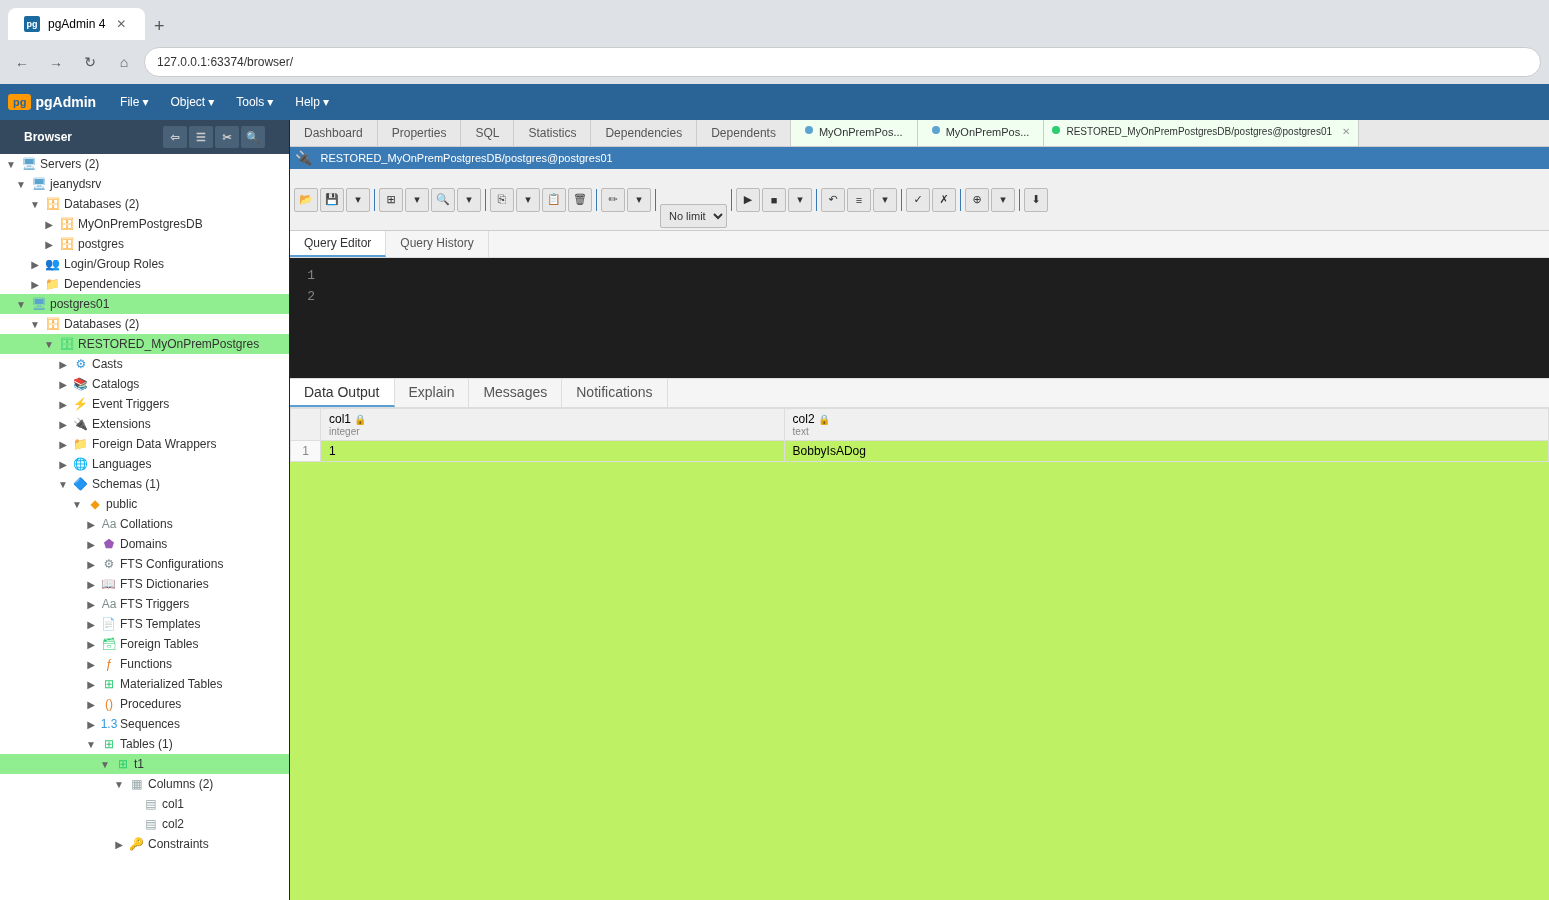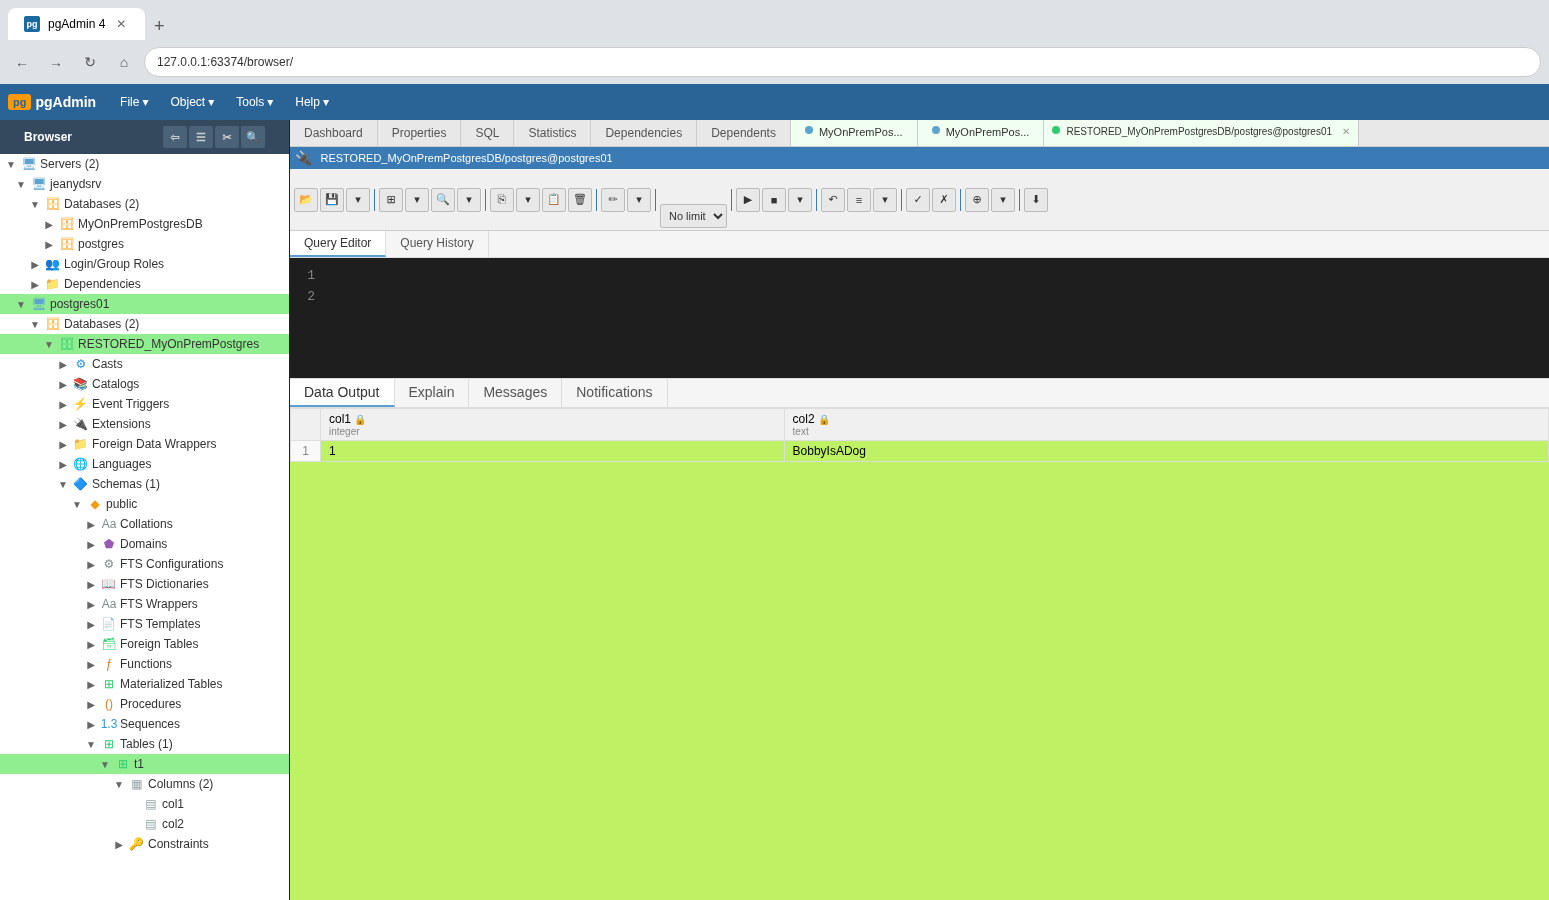--- a/index.html
+++ b/index.html
@@ -285,21 +285,21 @@
 
         <div class="tree-node indent-6">
           <span class="tree-toggle">▶</span>
           <span class="tree-icon" style="color:#7f8c8d">📖</span>
           <span class="tree-label">FTS Dictionaries</span>
         </div>
 
         <div class="tree-node indent-6">
           <span class="tree-toggle">▶</span>
           <span class="tree-icon" style="color:#7f8c8d">Aa</span>
-          <span class="tree-label">FTS Wrappers</span>
+          <span class="tree-label">FTS Triggers</span>
         </div>
 
         <div class="tree-node indent-6">
           <span class="tree-toggle">▶</span>
           <span class="tree-icon" style="color:#7f8c8d">📄</span>
           <span class="tree-label">FTS Templates</span>
         </div>
 
         <div class="tree-node indent-6">
           <span class="tree-toggle">▶</span>

